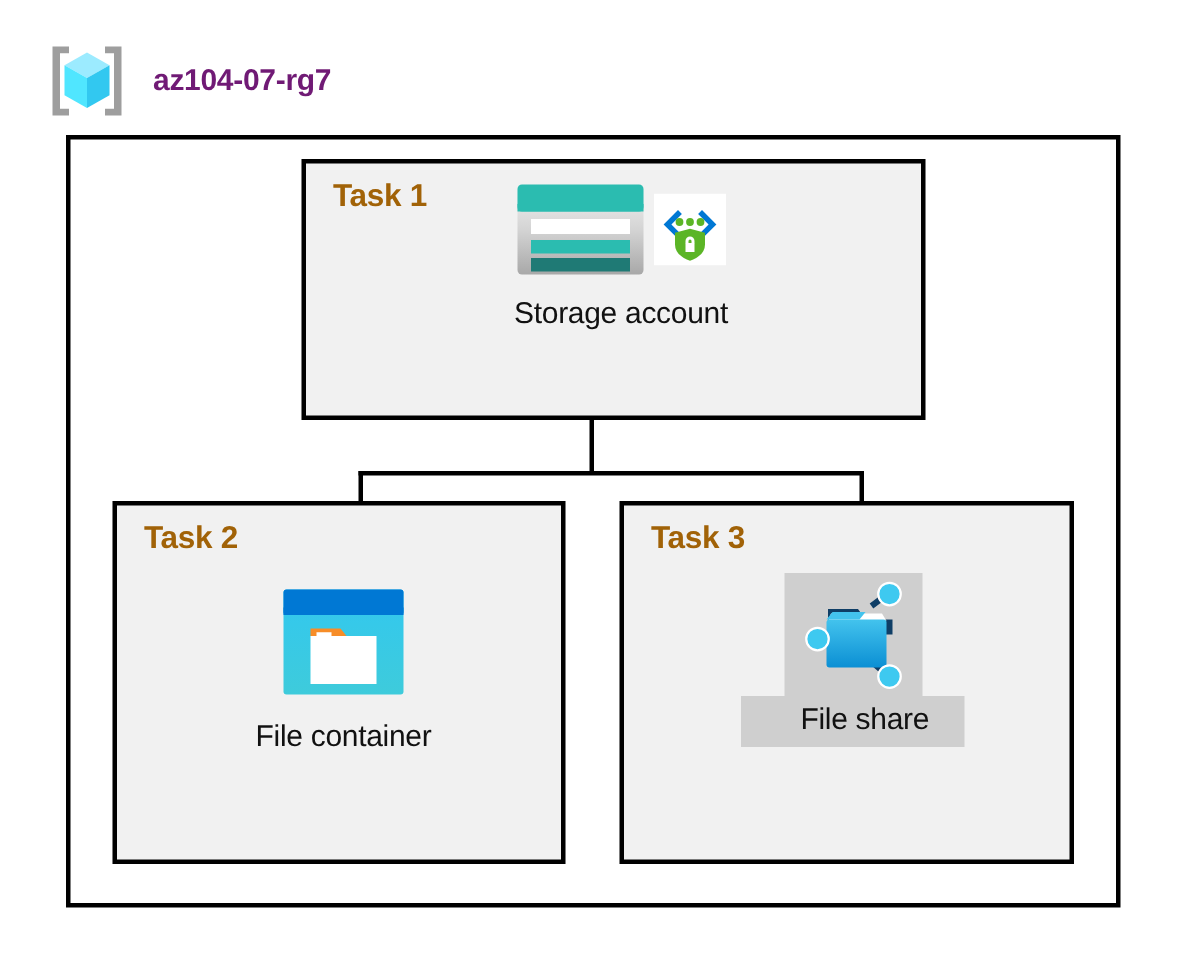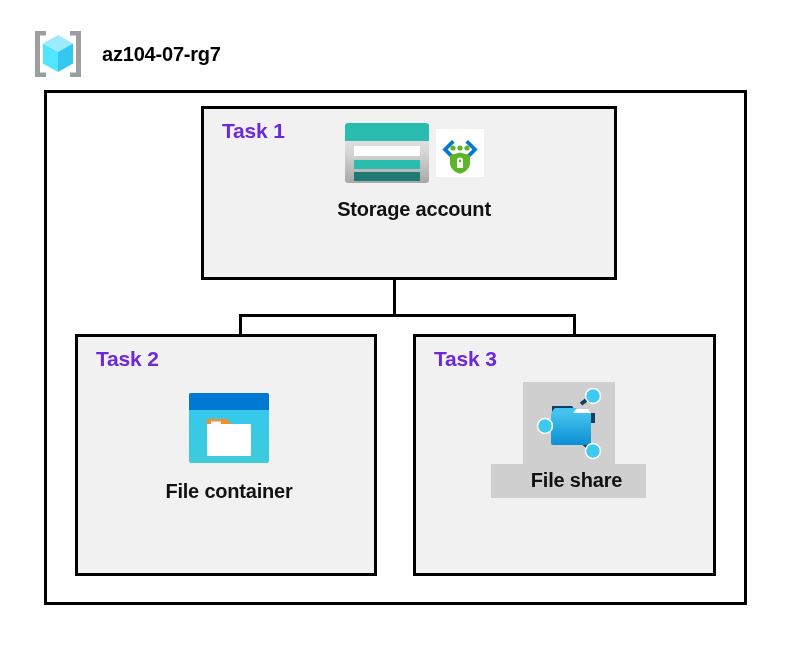--- a/index.html
+++ b/index.html
@@ -25,21 +25,21 @@
     gap: 16px;
   }
   #rg-icon {
     width: 56px;
     height: 52px;
     display: block;
   }
   #rg-title {
     font-size: 20px;
     font-weight: bold;
-    color: #000000;
+    color: #701a75;
     letter-spacing: -0.2px;
     white-space: nowrap;
   }
 
   
   #rg-container {
     position: absolute;
     left: 44px;
     top: 90px;
     width: 703px;
@@ -59,34 +59,34 @@
   #task1-box { left: 154px; top: 13px;  width: 416px; height: 174px; }
   #task2-box { left: 28px;  top: 241px; width: 302px; height: 242px; padding-left: 20px; }
   #task3-box { left: 366px; top: 241px; width: 303px; height: 242px; }
 
   .task-label {
     position: absolute;
     left: 18px;
     top: 10px;
     font-size: 21px;
     font-weight: bold;
-    color: #6d28d9;
+    color: #a16207;
     letter-spacing: -0.2px;
   }
 
   
   .node {
     position: absolute;
     display: flex;
     flex-direction: column;
     align-items: center;
   }
   .node-label {
     font-size: 20px;
-    font-weight: bold;
+    font-weight: normal;
     color: #111111;
     white-space: nowrap;
     letter-spacing: -0.2px;
   }
   .node-icons {
     display: flex;
     align-items: center;
     gap: 6px;
   }
 

